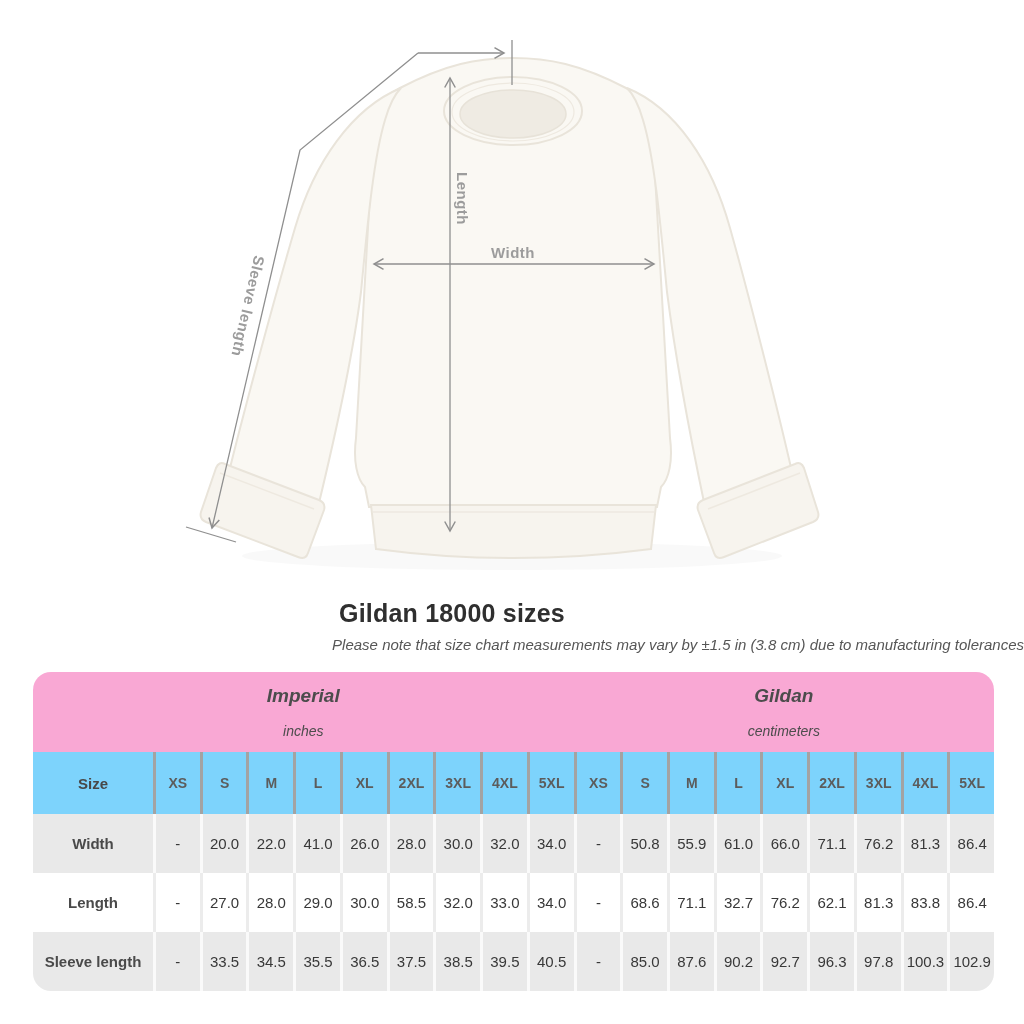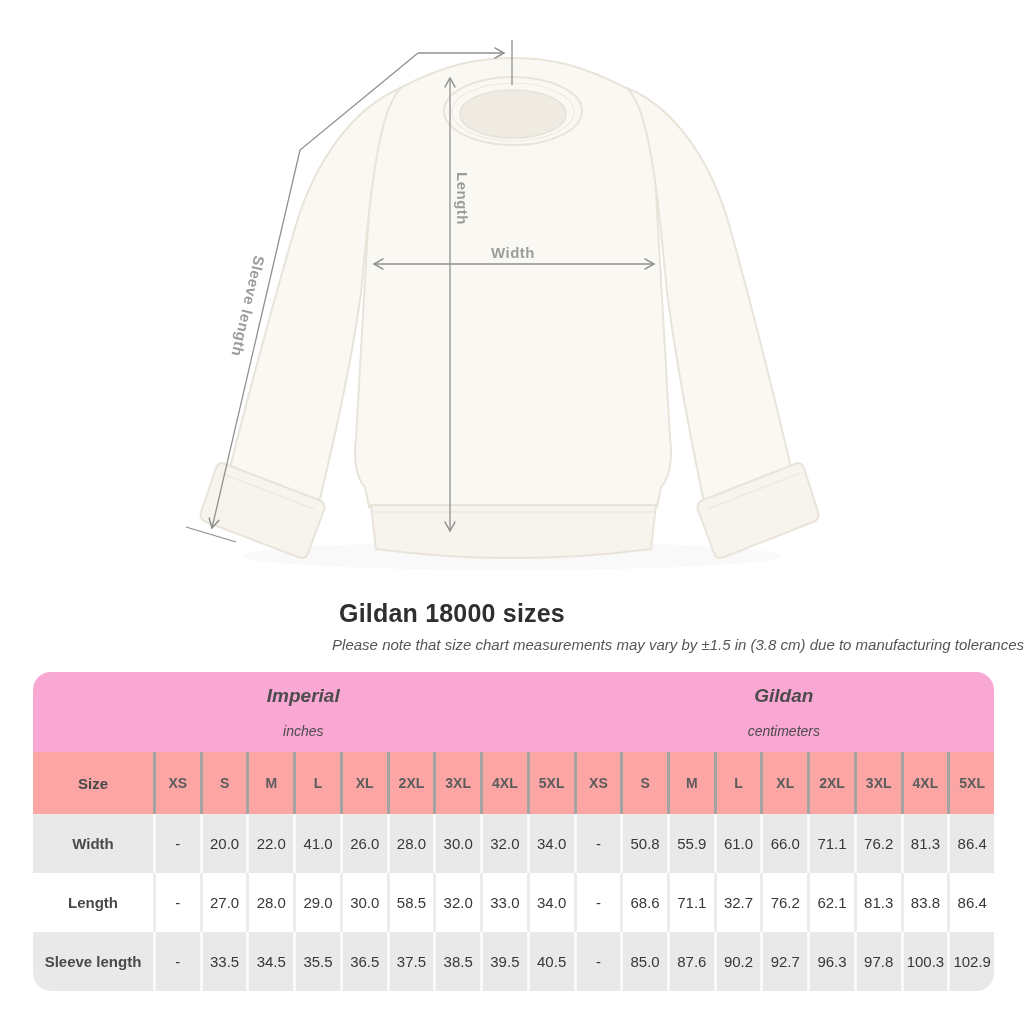--- a/index.html
+++ b/index.html
@@ -22,21 +22,21 @@
   table.size-table { width:961px; border-collapse:separate; border-spacing:0; table-layout:fixed; }
   tr.r-group { height:80px; }
   tr.r-head  { height:62px; }
   tr.r-data  { height:59px; }
   th, td { text-align:center; vertical-align:middle; padding:0; }
 
   tr.r-group th { background:#f9a8d4; }
   .group-label { font-style:italic; font-weight:700; font-size:19px; color:#4c4c4c; }
   .group-sub   { font-style:italic; font-weight:400; font-size:14px; color:#4c4c4c; margin-top:16px; }
 
-  tr.r-head th { background:#fca5a5; }
+  tr.r-head th { background:#7dd3fc; }
   tr.r-head th + th { border-left:3px solid #a3a3a3; }
   .corner-h { font-weight:700; font-size:15px; color:#484848; }
   .size-h   { font-weight:700; font-size:14px; color:#5c5c5c; }
 
   tr.row-gray td  { background:#e9e9e9; }
   tr.row-gray td + td { border-left:3px solid #fafafa; }
   tr.row-white td { background:#ffffff; }
   tr.row-white td + td { border-left:3px solid #ececec; }
   .row-label { font-weight:700; font-size:15px; color:#4a4a4a; }
   td.val { font-size:15px; color:#383838; }

